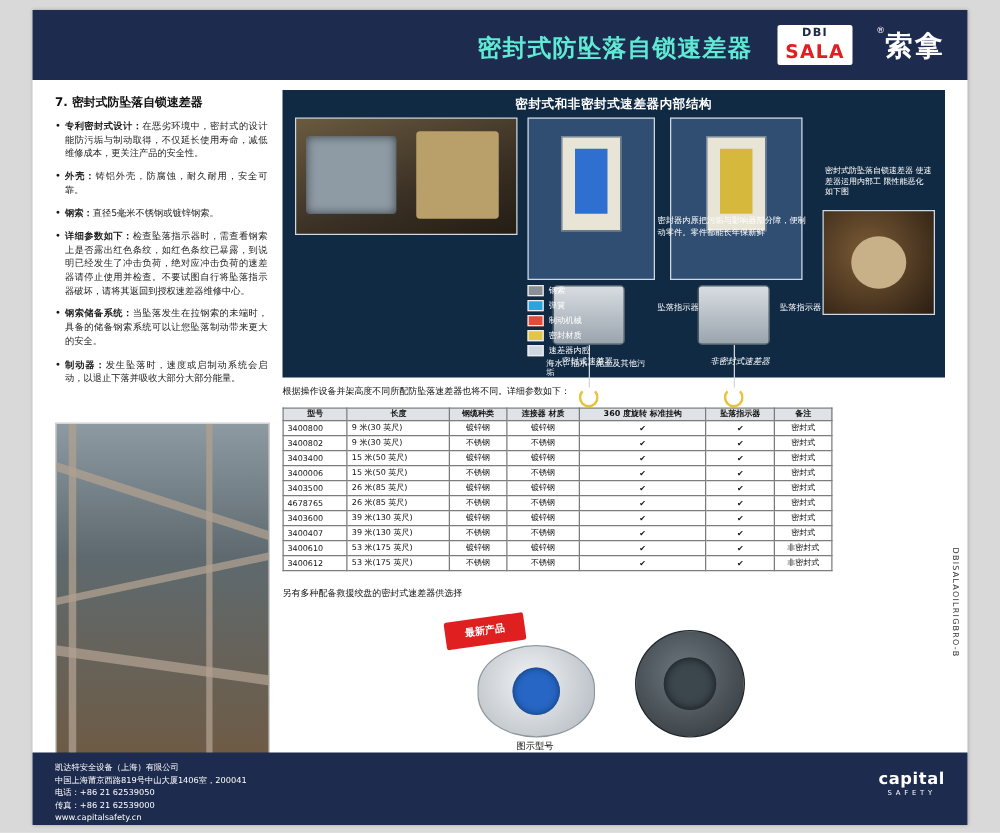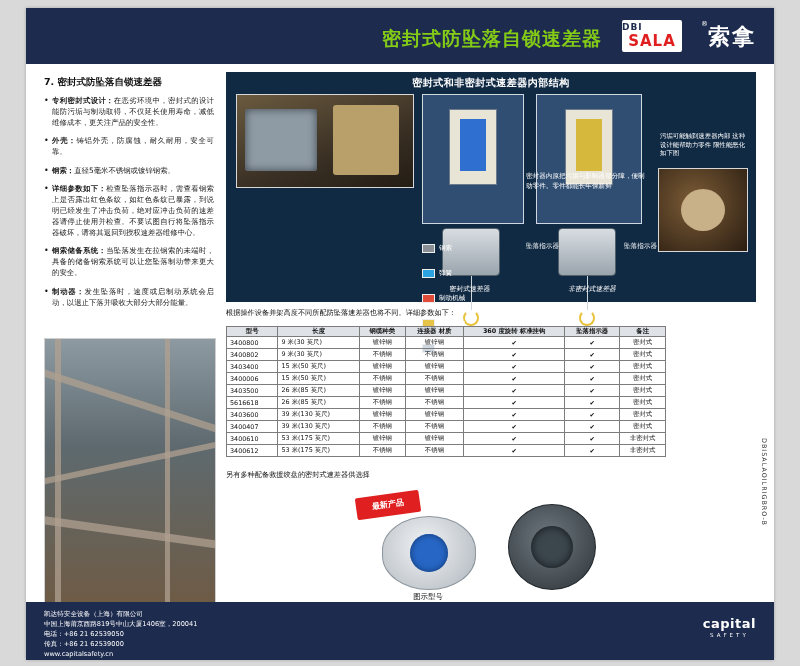--- a/index.html
+++ b/index.html
@@ -1,23 +1,23 @@
 <!DOCTYPE html>
 <html><head>
 <meta charset="utf-8">
 <style>
   html,body{margin:0;padding:0;background:#d8d8d8;}
   body{font-family:"DejaVu Sans","Liberation Sans",sans-serif;}
   #page{position:relative;width:800px;height:666px;background:#d9d9d9;overflow:hidden;}
   #sheet{position:absolute;left:26px;top:8px;width:748px;height:652px;background:#ffffff;box-shadow:0 0 3px rgba(0,0,0,.25);}
   
   .hdr{position:absolute;left:0;top:0;width:748px;height:56px;background:#1d2b4e;}
-  .hdr .title{position:absolute;right:172px;top:18px;color:#84cc16;font-size:19px;letter-spacing:1px;font-weight:bold;}
+  .hdr .title{position:absolute;right:172px;top:18px;color:#5eead4;font-size:19px;letter-spacing:1px;font-weight:bold;}
   .logo-box{position:absolute;right:92px;top:12px;width:60px;height:32px;background:#ffffff;border-radius:2px;}
-  .logo-box .l1{position:absolute;left:0;top:2px;width:60px;text-align:left;font-size:9px;font-weight:bold;color:#1d2b4e;letter-spacing:1px;}
+  .logo-box .l1{position:absolute;left:0;top:2px;width:60px;text-align:center;font-size:9px;font-weight:bold;color:#1d2b4e;letter-spacing:1px;}
   .logo-box .l2{position:absolute;left:0;top:12px;width:60px;text-align:center;font-size:15px;font-weight:bold;color:#e02020;letter-spacing:1px;}
   .brandcn{position:absolute;right:18px;top:14px;color:#fff;font-size:22px;font-weight:bold;letter-spacing:2px;}
   .brandtm{position:absolute;right:66px;top:12px;color:#fff;font-size:7px;}
   
   .lcol{position:absolute;left:18px;top:68px;width:170px;}
   .lcol h3{margin:0 0 6px 0;font-size:9.5px;color:#111;font-weight:bold;}
   .lcol p{margin:0 0 8px 0;font-size:7.4px;line-height:1.55;color:#222;text-align:justify;}
   .bl{margin:0 0 7px 0;font-size:7.4px;line-height:1.5;color:#222;text-align:justify;position:relative;padding-left:8px;}
   .bl:before{content:"•";position:absolute;left:0;top:0;color:#111;font-size:8px;}
   .bl b{font-weight:bold;}
@@ -27,21 +27,21 @@
   .photo-tl{position:absolute;left:10px;top:22px;width:176px;height:92px;background:linear-gradient(160deg,#6a5a3f,#3a3024 60%,#241d14);border:1px solid #d8d8d8;overflow:hidden;}
   .photo-tl:after{content:"";position:absolute;left:8px;top:14px;width:72px;height:62px;background:#8e9aa4;border-radius:3px;box-shadow:inset 0 0 8px #3b434a;}
   .photo-tl:before{content:"";position:absolute;left:96px;top:10px;width:66px;height:70px;background:#b9a06a;border-radius:3px;}
   .cut{position:absolute;background:#2f4e72;border:1px solid #cfd8e2;}
   .cutA{left:196px;top:22px;width:100px;height:128px;}
   .cutB{left:310px;top:22px;width:104px;height:128px;}
   .cutA .inner,.cutB .inner{position:absolute;left:50%;transform:translateX(-50%);top:14px;width:46px;height:74px;background:#e8e4d6;border:1px solid #6b7a8c;}
   .cutA .inner2{position:absolute;left:50%;transform:translateX(-50%);top:24px;width:26px;height:52px;background:#2e6fd0;}
   .cutB .inner2{position:absolute;left:50%;transform:translateX(-50%);top:24px;width:26px;height:52px;background:#d6b93c;}
   .legend{position:absolute;left:196px;top:156px;width:96px;}
-  .legend div{font-size:6.6px;color:#fff;margin-bottom:3px;line-height:1.1;margin-top:16px;}
+  .legend div{font-size:6.6px;color:#fff;margin-bottom:3px;line-height:1.1;}
   .sw{display:inline-block;width:11px;height:7px;margin-right:4px;vertical-align:middle;border:1px solid #eee;}
   .note{position:absolute;color:#fff;font-size:6.6px;line-height:1.5;}
   .photo-br{position:absolute;left:432px;top:96px;width:88px;height:82px;background:radial-gradient(circle at 40% 40%,#7c5c36,#2a1d12);border:1px solid #d8d8d8;}
   .photo-br:after{content:"";position:absolute;left:22px;top:20px;width:44px;height:42px;border-radius:50%;background:#c8b089;box-shadow:inset 0 0 8px #5a destroy;}
   .photo-brc{position:absolute;left:434px;top:60px;width:86px;height:34px;color:#fff;font-size:6.4px;line-height:1.35;}
   .device{position:absolute;width:58px;}
   .device .body{height:46px;background:linear-gradient(#d8dde2,#9aa4ad);border:1px solid #52606b;border-radius:4px;}
   .device .line{margin:0 auto;width:1px;height:34px;background:#cfd6dc;}
   .device .hook{margin:0 auto;width:12px;height:12px;border:2px solid #e7c23a;border-radius:50%;border-top-color:transparent;}
   .devlbl{position:absolute;color:#fff;font-size:6.8px;text-align:center;width:96px;}
@@ -133,21 +133,21 @@
     <div class="legend">
       <div><span class="sw" style="background:#8a8f96"></span><span>钢索</span></div>
       <div><span class="sw" style="background:#2aa3e0"></span><span>弹簧</span></div>
       <div><span class="sw" style="background:#e04b3a"></span><span>制动机械</span></div>
       <div><span class="sw" style="background:#e6c447"></span><span>密封材质</span></div>
       <div><span class="sw" style="background:#cfd7e0"></span><span>速差器内腔</span></div>
       <div style="padding-left:15px">海水、油水、泥土及其他污垢</div>
     </div>
 
     <div class="note" style="left:300px;top:100px;width:120px;">密封器内原把污垢与影响器部分障，便制动零件。零件都能长年保新鲜</div>
-    <div class="photo-brc">污垢可能触到速差器内部 这种设计能帮助力零件 限性能恶化 如下图</div>
+    <div class="photo-brc">密封式防坠落自锁速差器 使速差器运用内部工 限性能恶化 如下图</div>
     <div class="photo-br"></div>
   </div>
 
   <div class="tblnote">根据操作设备并架高度不同所配防坠落速差器也将不同。详细参数如下：</div>
   <table class="spec">
     <thead>
           <tr>
       <th>型号</th>
       <th>长度</th>
       <th>钢缆种类</th>
@@ -199,21 +199,21 @@
           <tr>
             <td class="l">3403500</td>
             <td class="l">26 米(85 英尺)</td>
             <td>镀锌钢</td>
             <td>镀锌钢</td>
             <td>✔</td>
             <td>✔</td>
             <td>密封式</td>
           </tr>
           <tr>
-            <td class="l">5616618</td>
+            <td class="l">4678765</td>
             <td class="l">26 米(85 英尺)</td>
             <td>不锈钢</td>
             <td>不锈钢</td>
             <td>✔</td>
             <td>✔</td>
             <td>密封式</td>
           </tr>
           <tr>
             <td class="l">3403600</td>
             <td class="l">39 米(130 英尺)</td>

